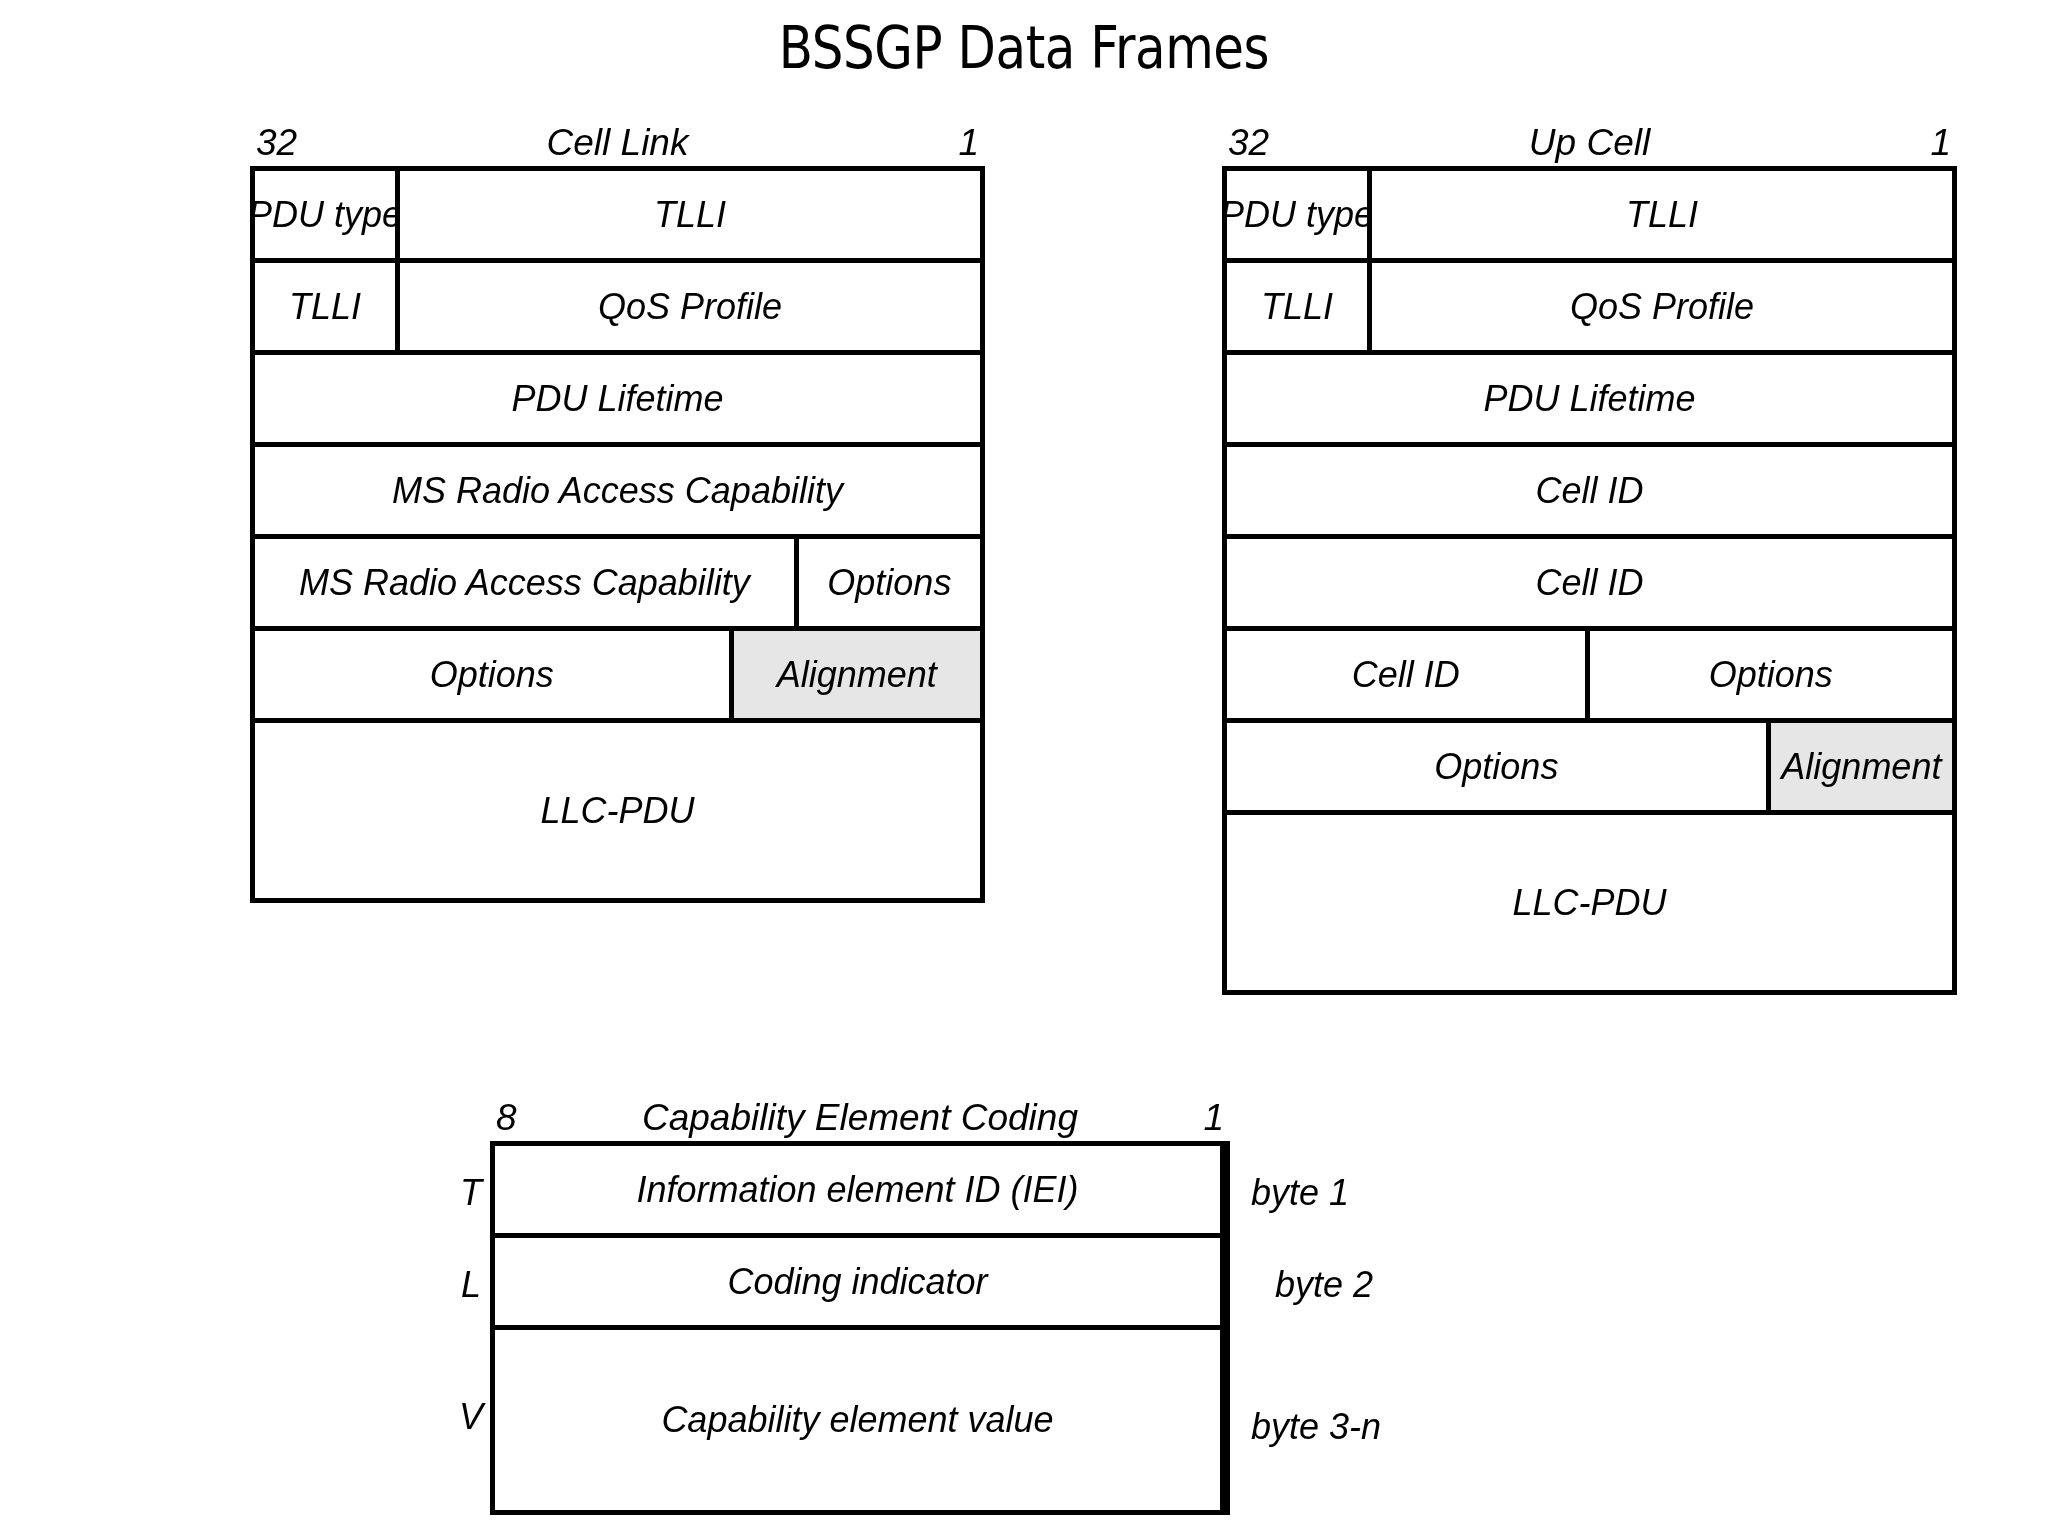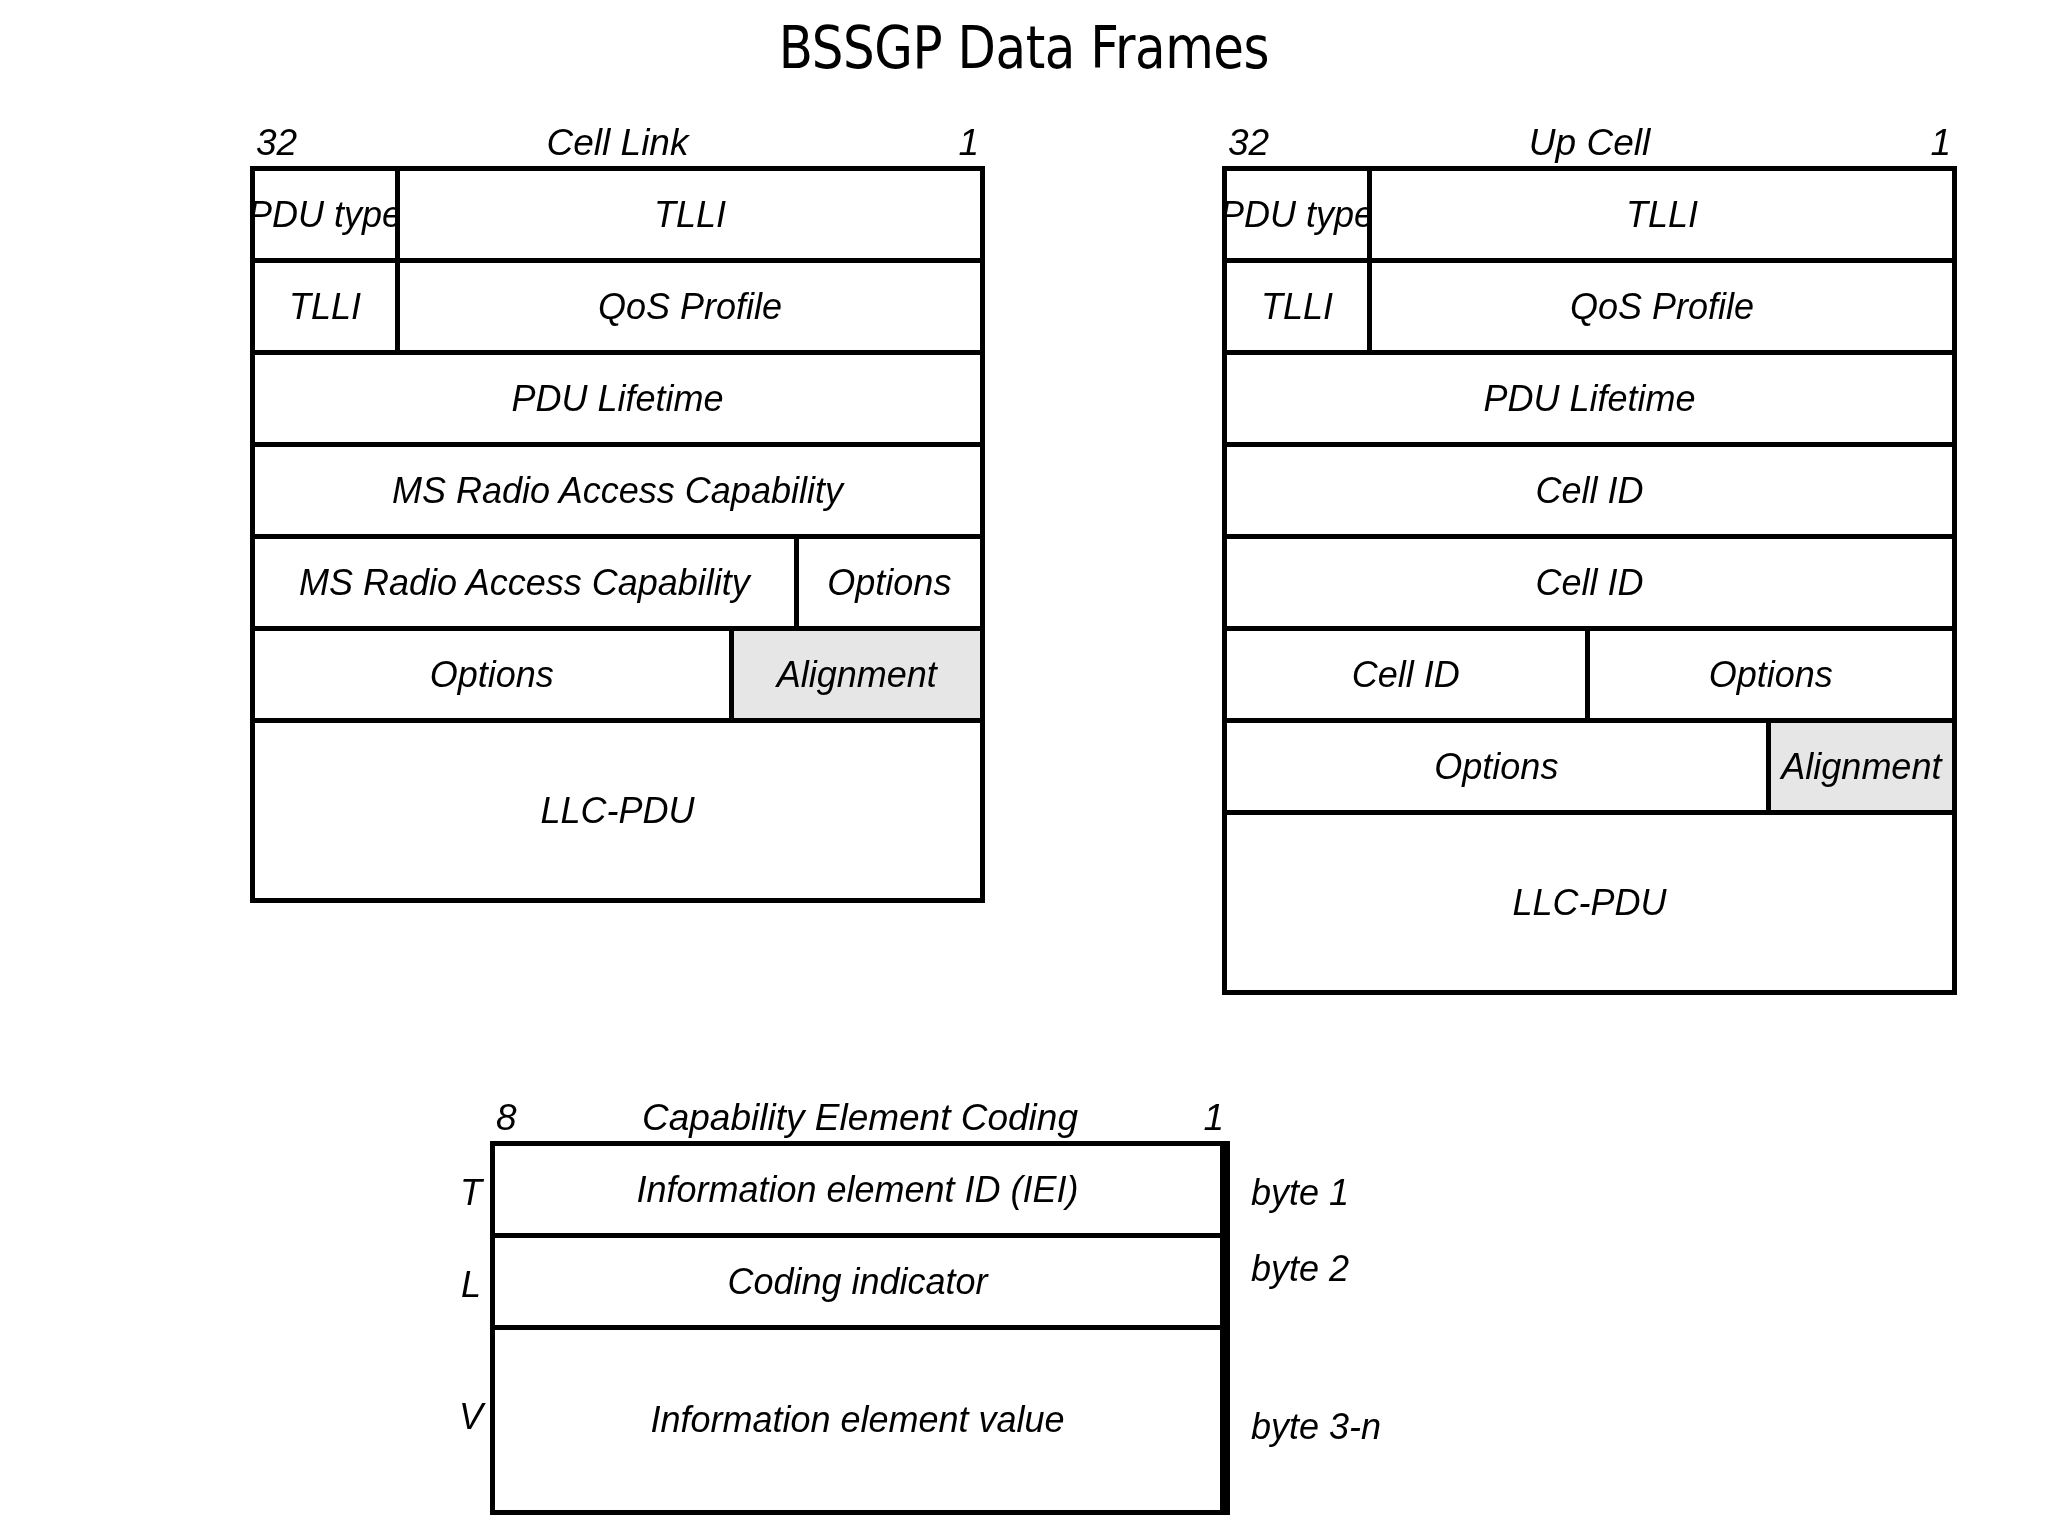--- a/index.html
+++ b/index.html
@@ -236,23 +236,23 @@
 
     <div class="frame-row r-t" style="position:relative;">
       <span class="iec-side-left" style="top:26px;">T</span>
       <div class="frame-cell" style="width:100%">Information element ID (IEI)</div>
       <span class="iec-side-right" style="top:26px;text-align:right;">byte 1</span>
     </div>
 
     <div class="frame-row r-l" style="position:relative;">
       <span class="iec-side-left" style="top:26px;">L</span>
       <div class="frame-cell" style="width:100%">Coding indicator</div>
-      <span class="iec-side-right" style="top:10px;">byte 2</span>
+      <span class="iec-side-right" style="top:26px;margin-left:24px;">byte 2</span>
     </div>
 
     <div class="frame-row r-v" style="position:relative;">
       <span class="iec-side-left" style="top:66px;">V</span>
-      <div class="frame-cell" style="width:100%">Information element value</div>
+      <div class="frame-cell" style="width:100%">Capability element value</div>
       <span class="iec-side-right" style="top:76px;">byte 3-n</span>
     </div>
 
   </div>
 </div>
 
 </body></html>

